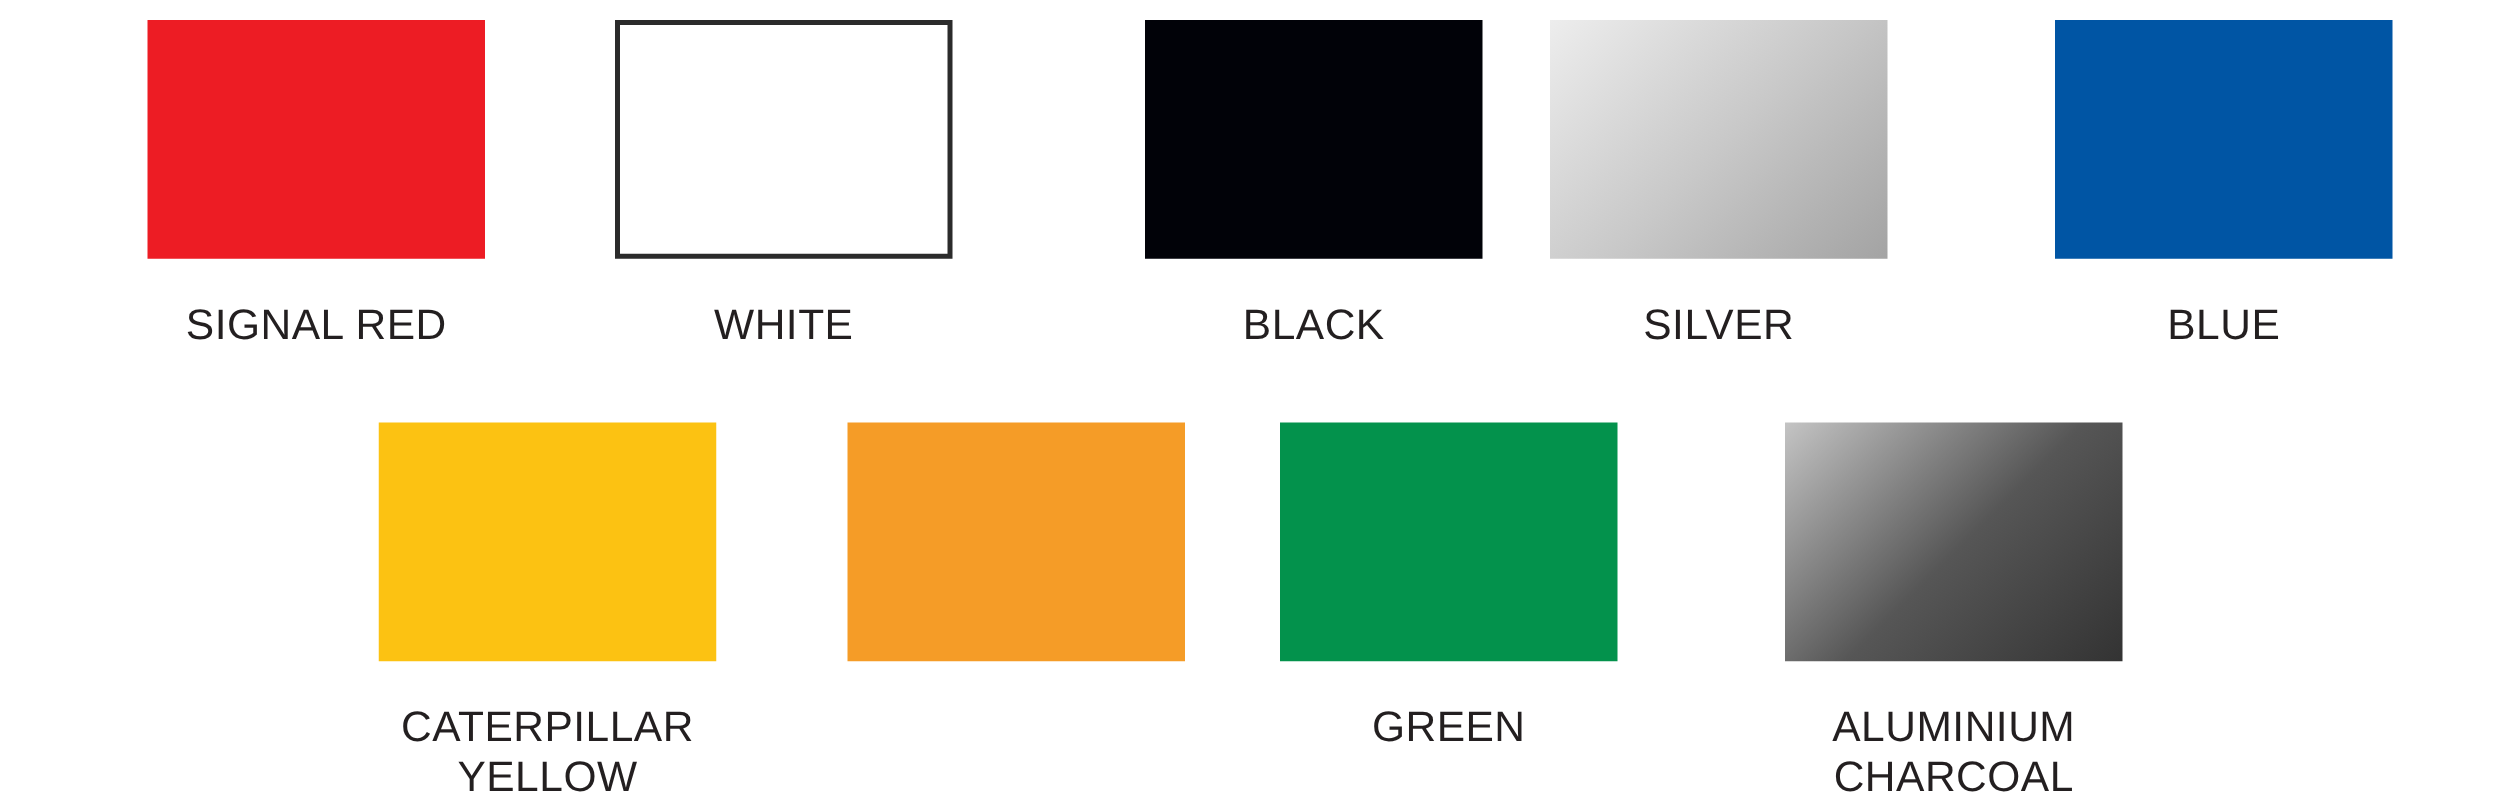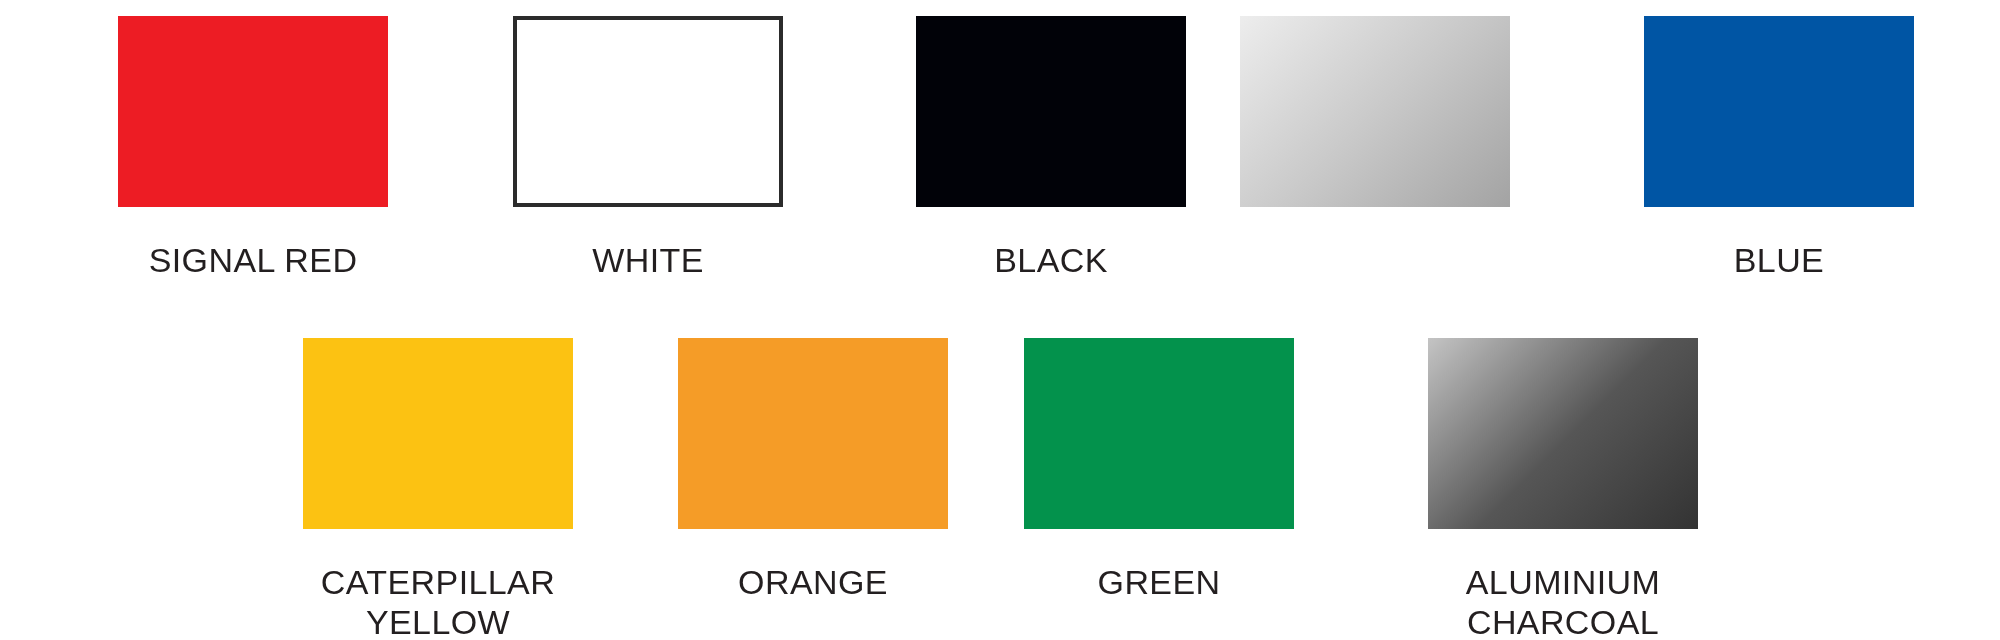--- a/index.html
+++ b/index.html
@@ -39,21 +39,21 @@
     font-size: 34px;
     line-height: 40px;
     letter-spacing: 0.4px;
     color: #231f20;
     white-space: pre-line;
     font-weight: 400;
   }
   
   .row1 { top: 16px; width: 270px; }
   .r1c0 { left: 118px; }
-  .r1c1 { left: 513px; }
+  .r1c1 { left: 492px; }
   .r1c2 { left: 916px; }
   .r1c3 { left: 1240px; }
   .r1c4 { left: 1614px; margin-left: 30px; }
   
   .row2 { top: 338px; width: 270px; }
   .r2c0 { left: 303px; }
   .r2c1 { left: 678px; }
   .r2c2 { left: 1024px; }
   .r2c3 { left: 1428px; }
 </style>
@@ -72,36 +72,36 @@
     <div class="swatch-label">WHITE</div>
   </div>
 
   <div class="swatch-cell row1 r1c2">
     <div class="swatch-chip" style="background: rgb(1, 2, 8);"></div>
     <div class="swatch-label">BLACK</div>
   </div>
 
   <div class="swatch-cell row1 r1c3">
     <div class="swatch-chip" style="background: linear-gradient(135deg, rgb(237, 237, 237) 0%, rgb(200, 200, 200) 52%, rgb(163, 163, 163) 100%);"></div>
+    <div class="swatch-label">SILVER</div>
   </div>
 
   <div class="swatch-cell row1 r1c4">
     <div class="swatch-chip" style="background: rgb(0, 85, 164);"></div>
     <div class="swatch-label">BLUE</div>
   </div>
 
   <div class="swatch-cell row2 r2c0">
     <div class="swatch-chip" style="background: rgb(252, 194, 18);"></div>
     <div class="swatch-label">CATERPILLAR
 YELLOW</div>
   </div>
 
   <div class="swatch-cell row2 r2c1">
     <div class="swatch-chip" style="background: rgb(245, 156, 39);"></div>
-    <div class="swatch-label">ORANGE</div>
   </div>
 
   <div class="swatch-cell row2 r2c2">
     <div class="swatch-chip" style="background: rgb(3, 146, 76);"></div>
     <div class="swatch-label">GREEN</div>
   </div>
 
   <div class="swatch-cell row2 r2c3">
     <div class="swatch-chip" style="background: linear-gradient(135deg, rgb(196, 196, 196) 0%, rgb(86, 86, 86) 52%, rgb(51, 51, 51) 100%);"></div>
     <div class="swatch-label">ALUMINIUM

